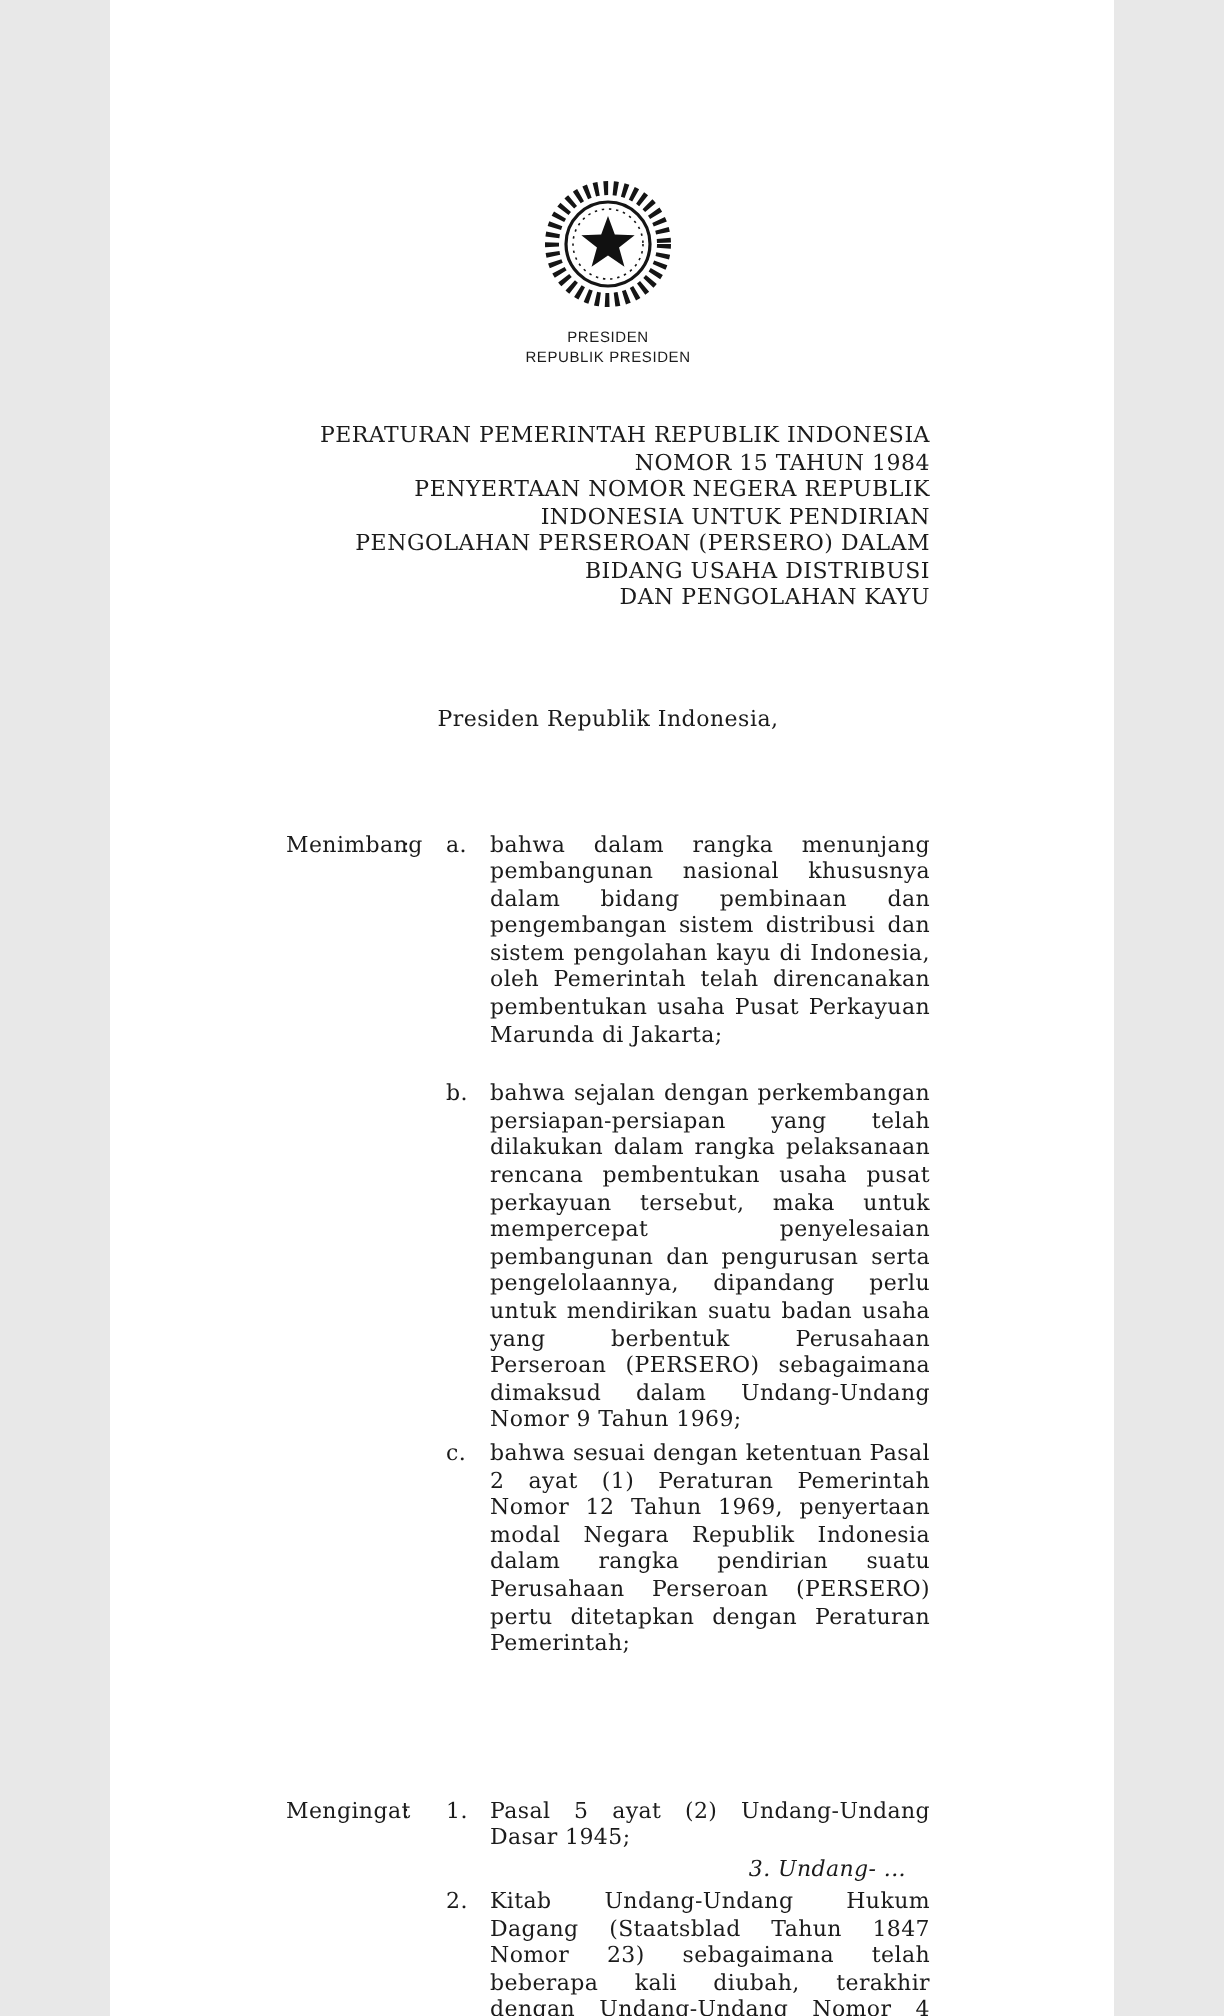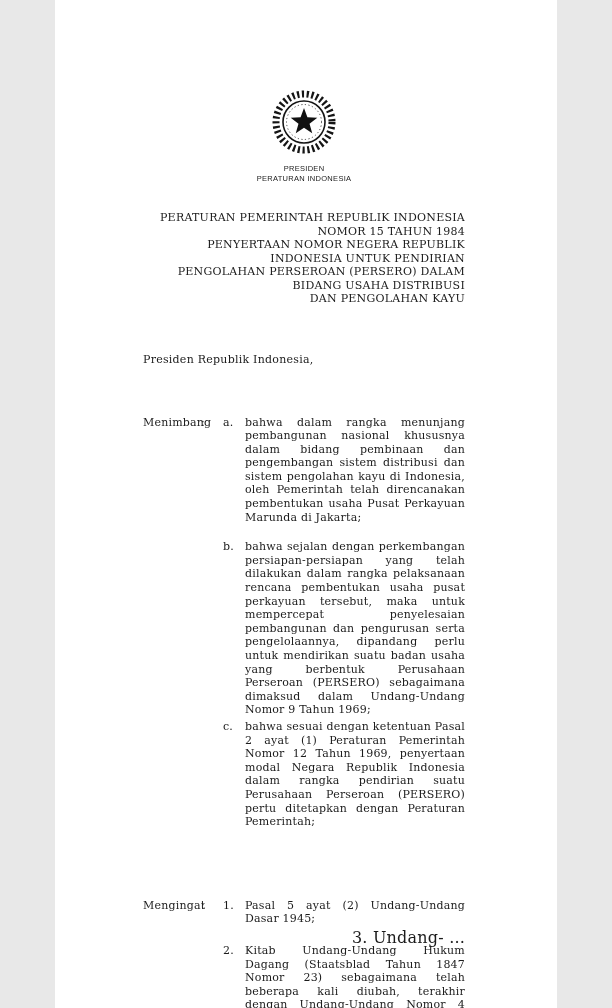--- a/index.html
+++ b/index.html
@@ -32,21 +32,21 @@
   .title-block {
     margin-top: 28px;
     text-align: right;
     font-size: 11px;
     line-height: 13.5px;
     letter-spacing: 0.25px;
   }
 
   .salutation {
     margin-top: 47px;
-    text-align: left;
+    text-align: center;
     font-size: 11px;
     letter-spacing: 0.25px;
   }
 
   
   .section {
     display: grid;
     grid-template-columns: 58px 22px 1fr;
     font-size: 11px;
     line-height: 13.6px;
@@ -59,42 +59,43 @@
   .sec-items { }
   .item { display: flex; }
   .item .marker { width: 22px; flex: 0 0 22px; }
   .item .item-text { flex: 1; text-align: justify; }
   .gap-lg { margin-top: 16px; }
   .gap-md { margin-top: 18px; }
   .gap-sm { margin-top: 3px; }
 
   .catchword {
     position: absolute;
-    right: 92px;
+    right: 104px;
     top: 928px;
-    font-size: 16px;
+    font-size: 11px;
     letter-spacing: 0.2px;
+    font-style: italic;
   }
 </style>
 </head>
 <body>
 
 <div class="page">
 
   <header class="seal-block">
     <span class="seal">
       <svg width="78" height="72" viewBox="0 0 78 72" aria-hidden="true">
         <circle cx="39" cy="34" r="28" fill="none" stroke="#151515" stroke-width="7" stroke-dasharray="2.2 2.6"></circle>
         <circle cx="39" cy="34" r="21" fill="#ffffff" stroke="#151515" stroke-width="1.6"></circle>
         <circle cx="39" cy="34" r="17.5" fill="none" stroke="#151515" stroke-width="0.8" stroke-dasharray="1.2 2.4"></circle>
         <polygon fill="#111111" points="39,20 42.41,29.31 52.32,29.67 44.52,35.79 47.23,45.33 39,39.8 30.77,45.33 33.48,35.79 25.68,29.67 35.59,29.31"></polygon>
       </svg>
     </span>
     <div class="seal-org">PRESIDEN</div>
-    <div class="seal-org">PERATURAN INDONESIA</div>
+    <div class="seal-org">REPUBLIK PRESIDEN</div>
   </header>
 
   <section class="title-block">
     <div>PERATURAN PEMERINTAH REPUBLIK INDONESIA</div>
     <div>NOMOR 15 TAHUN 1984</div>
     <div>PENYERTAAN NOMOR NEGERA REPUBLIK INDONESIA UNTUK PENDIRIAN</div>
     <div>PENGOLAHAN PERSEROAN (PERSERO) DALAM BIDANG USAHA DISTRIBUSI</div>
     <div>DAN PENGOLAHAN KAYU</div>
   </section>
 

